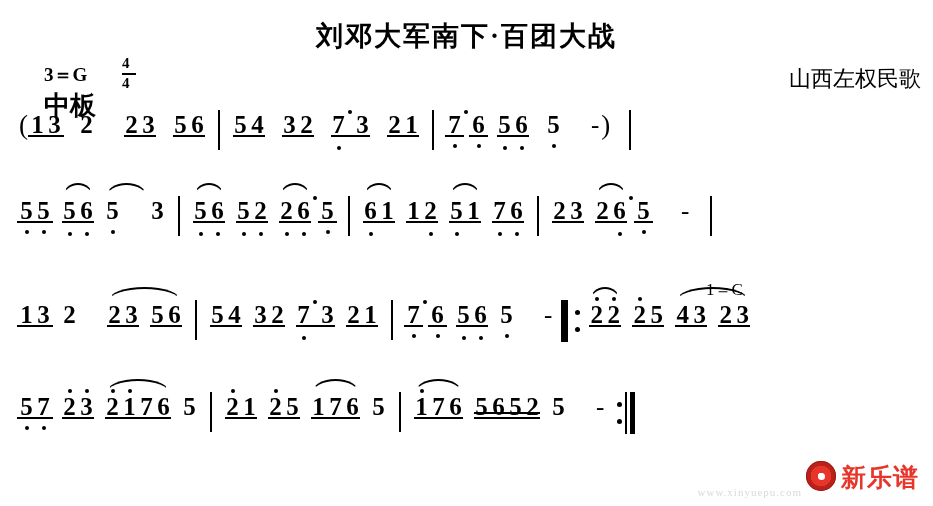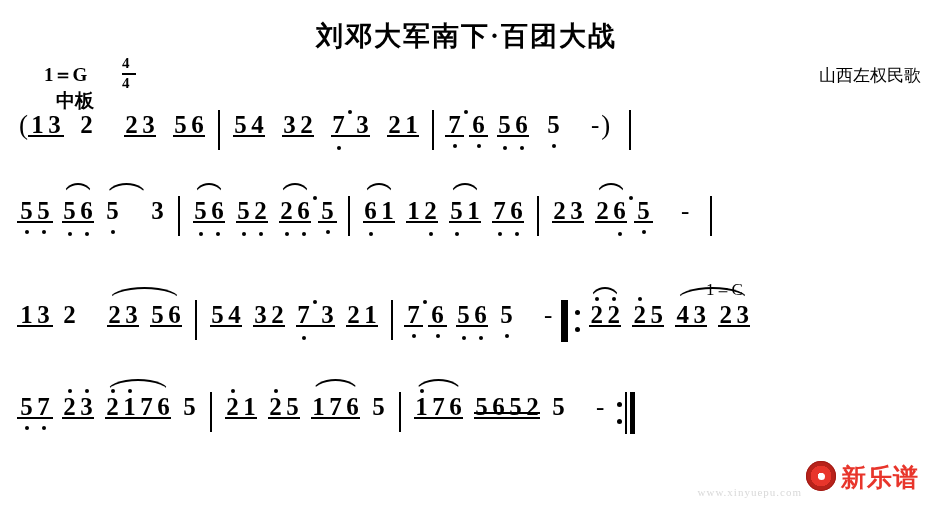--- a/index.html
+++ b/index.html
@@ -42,31 +42,31 @@
     left: 122px;
     top: 2px;
     display: inline-block;
     text-align: left;
     font-size: 15px;
     font-weight: bold;
     line-height: 1.05;
   }
   .tempo {
     position: absolute;
-    left: 56px;
+    left: 44px;
     top: 34px;
-    font-size: 19px;
+    font-size: 26px;
     font-weight: bold;
     font-family: "Liberation Serif", serif;
   }
   .composer {
     position: absolute;
     right: 12px;
     top: 10px;
-    font-size: 17px;
+    font-size: 22px;
     font-family: "Liberation Serif", serif;
   }
 
   
   .line {
     position: relative;
     height: 86px;
     margin: 0;
   }
   .row-inner {
@@ -243,21 +243,21 @@
   }
 </style>
 </head>
 <body>
 
 <div class="sheet">
 
   <div class="title">刘邓大军南下·百团大战</div>
 
   <div class="meta-row">
-    <div class="key-sig">1＝G</div>
+    <div class="key-sig">3＝G</div>
     <div class="time-sig">
       <span>4</span>
       <div style="border-top:2px solid #000;width:14px;margin:1px auto 1px;"></div>
       <span>4</span>
     </div>
     <div class="tempo">中板</div>
     <div class="composer">山西左权民歌</div>
   </div>
 
   <div class="line">

